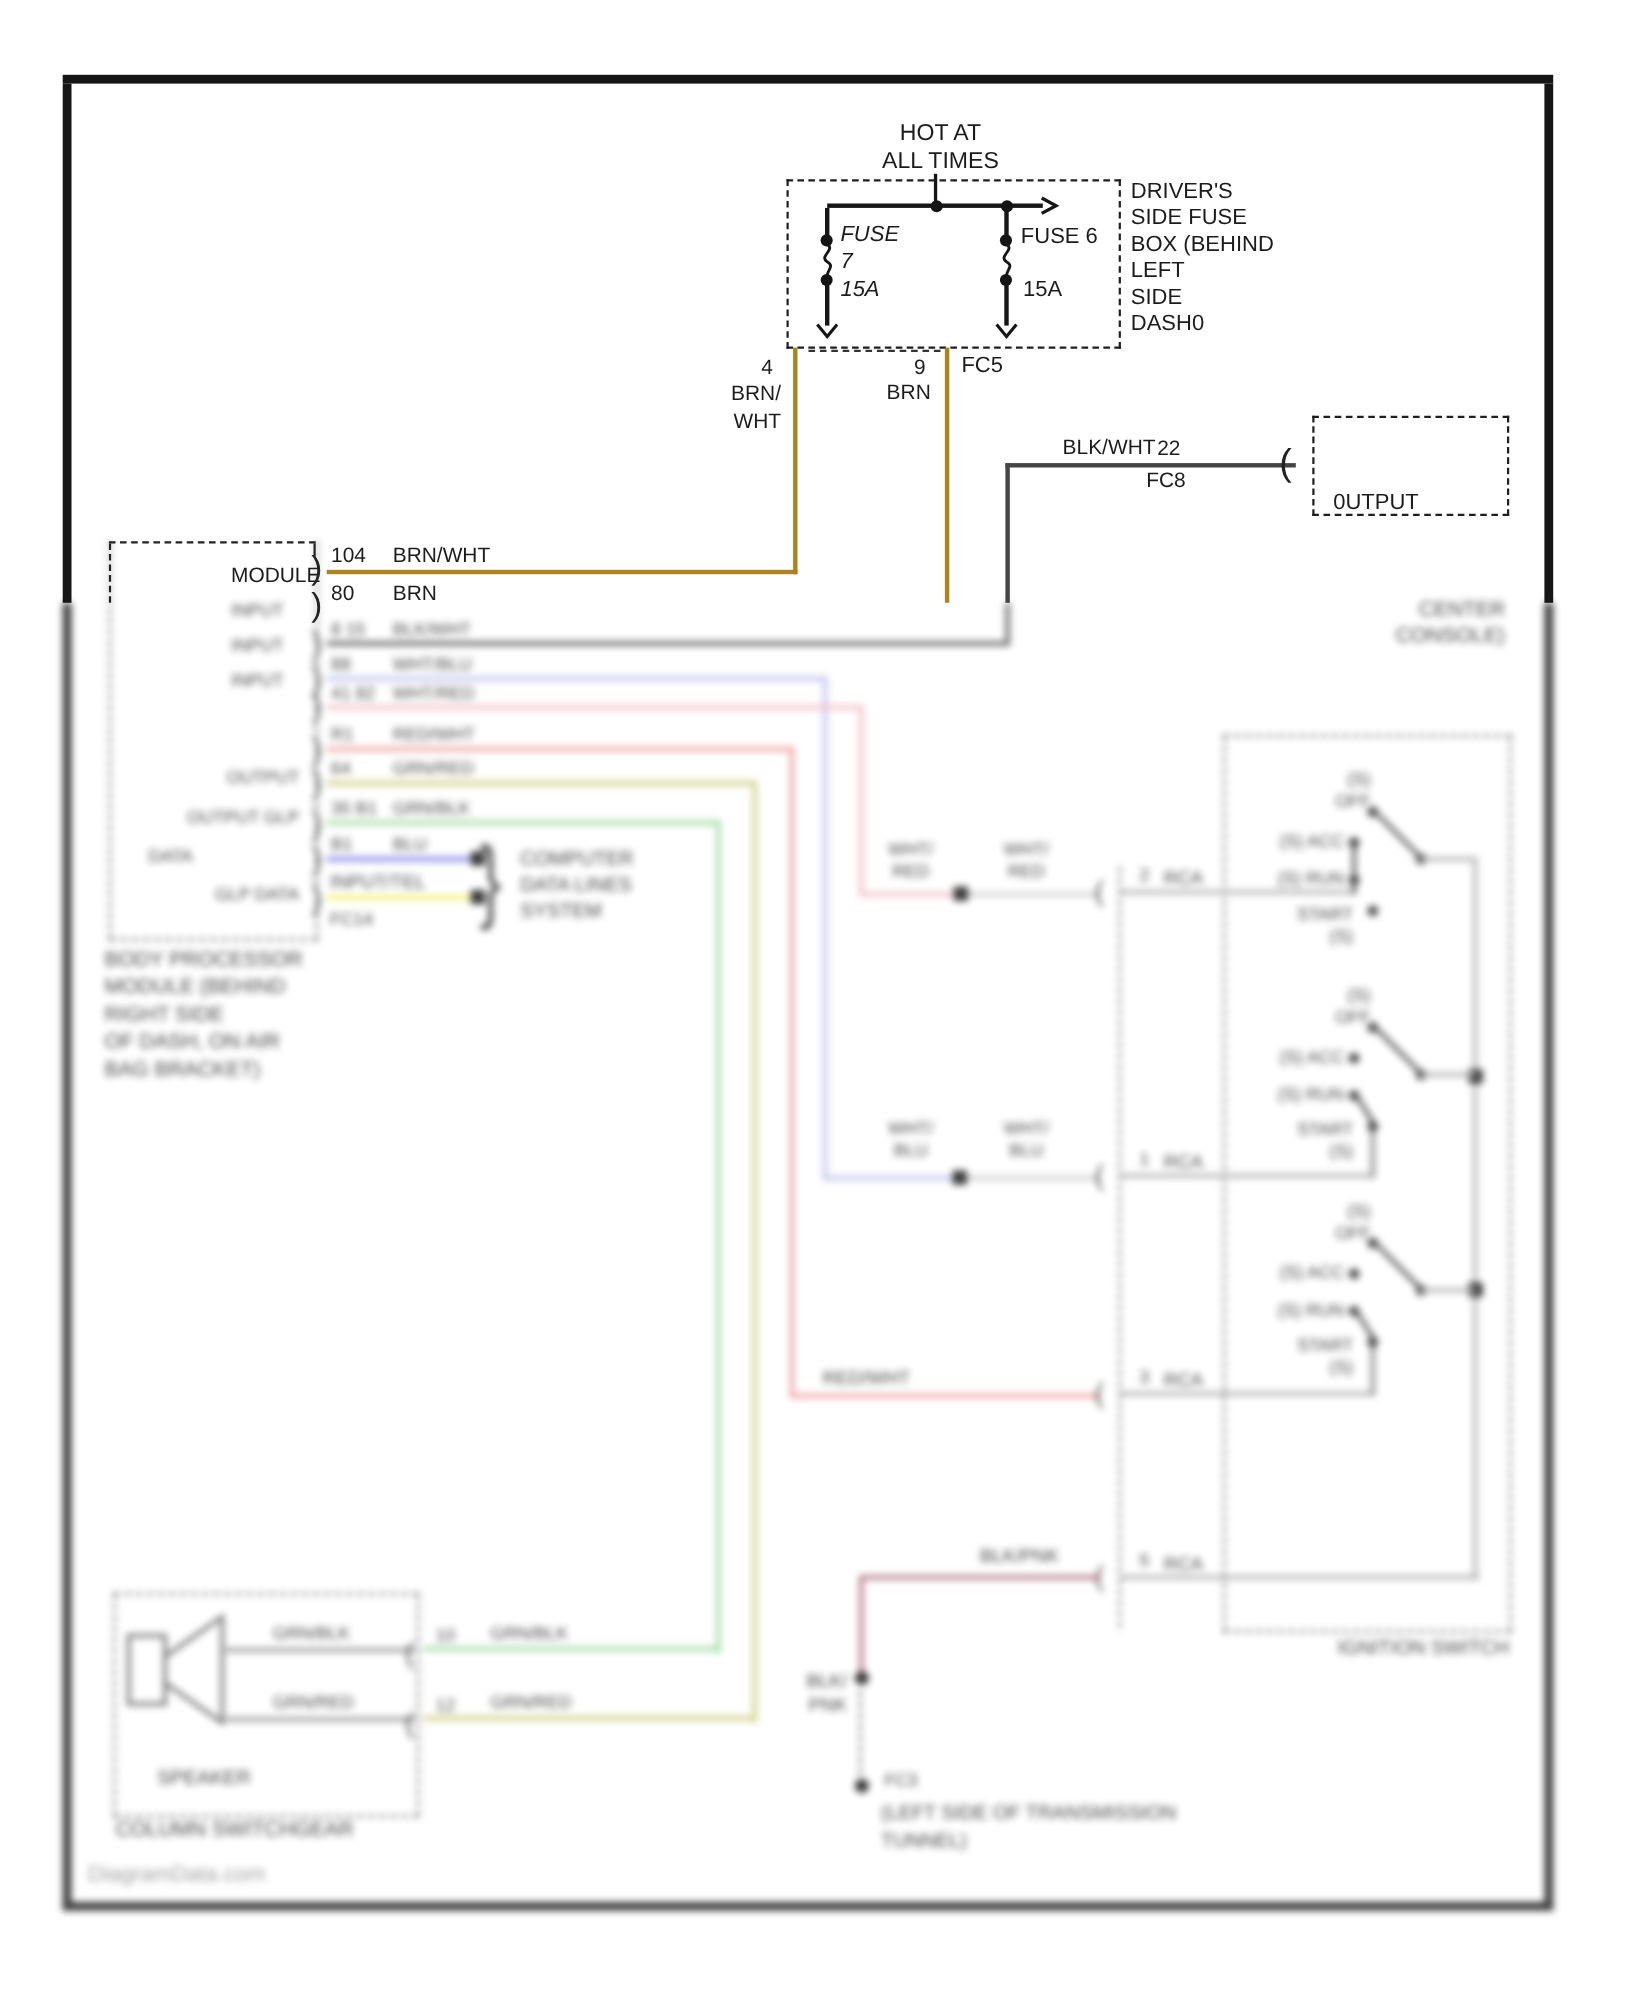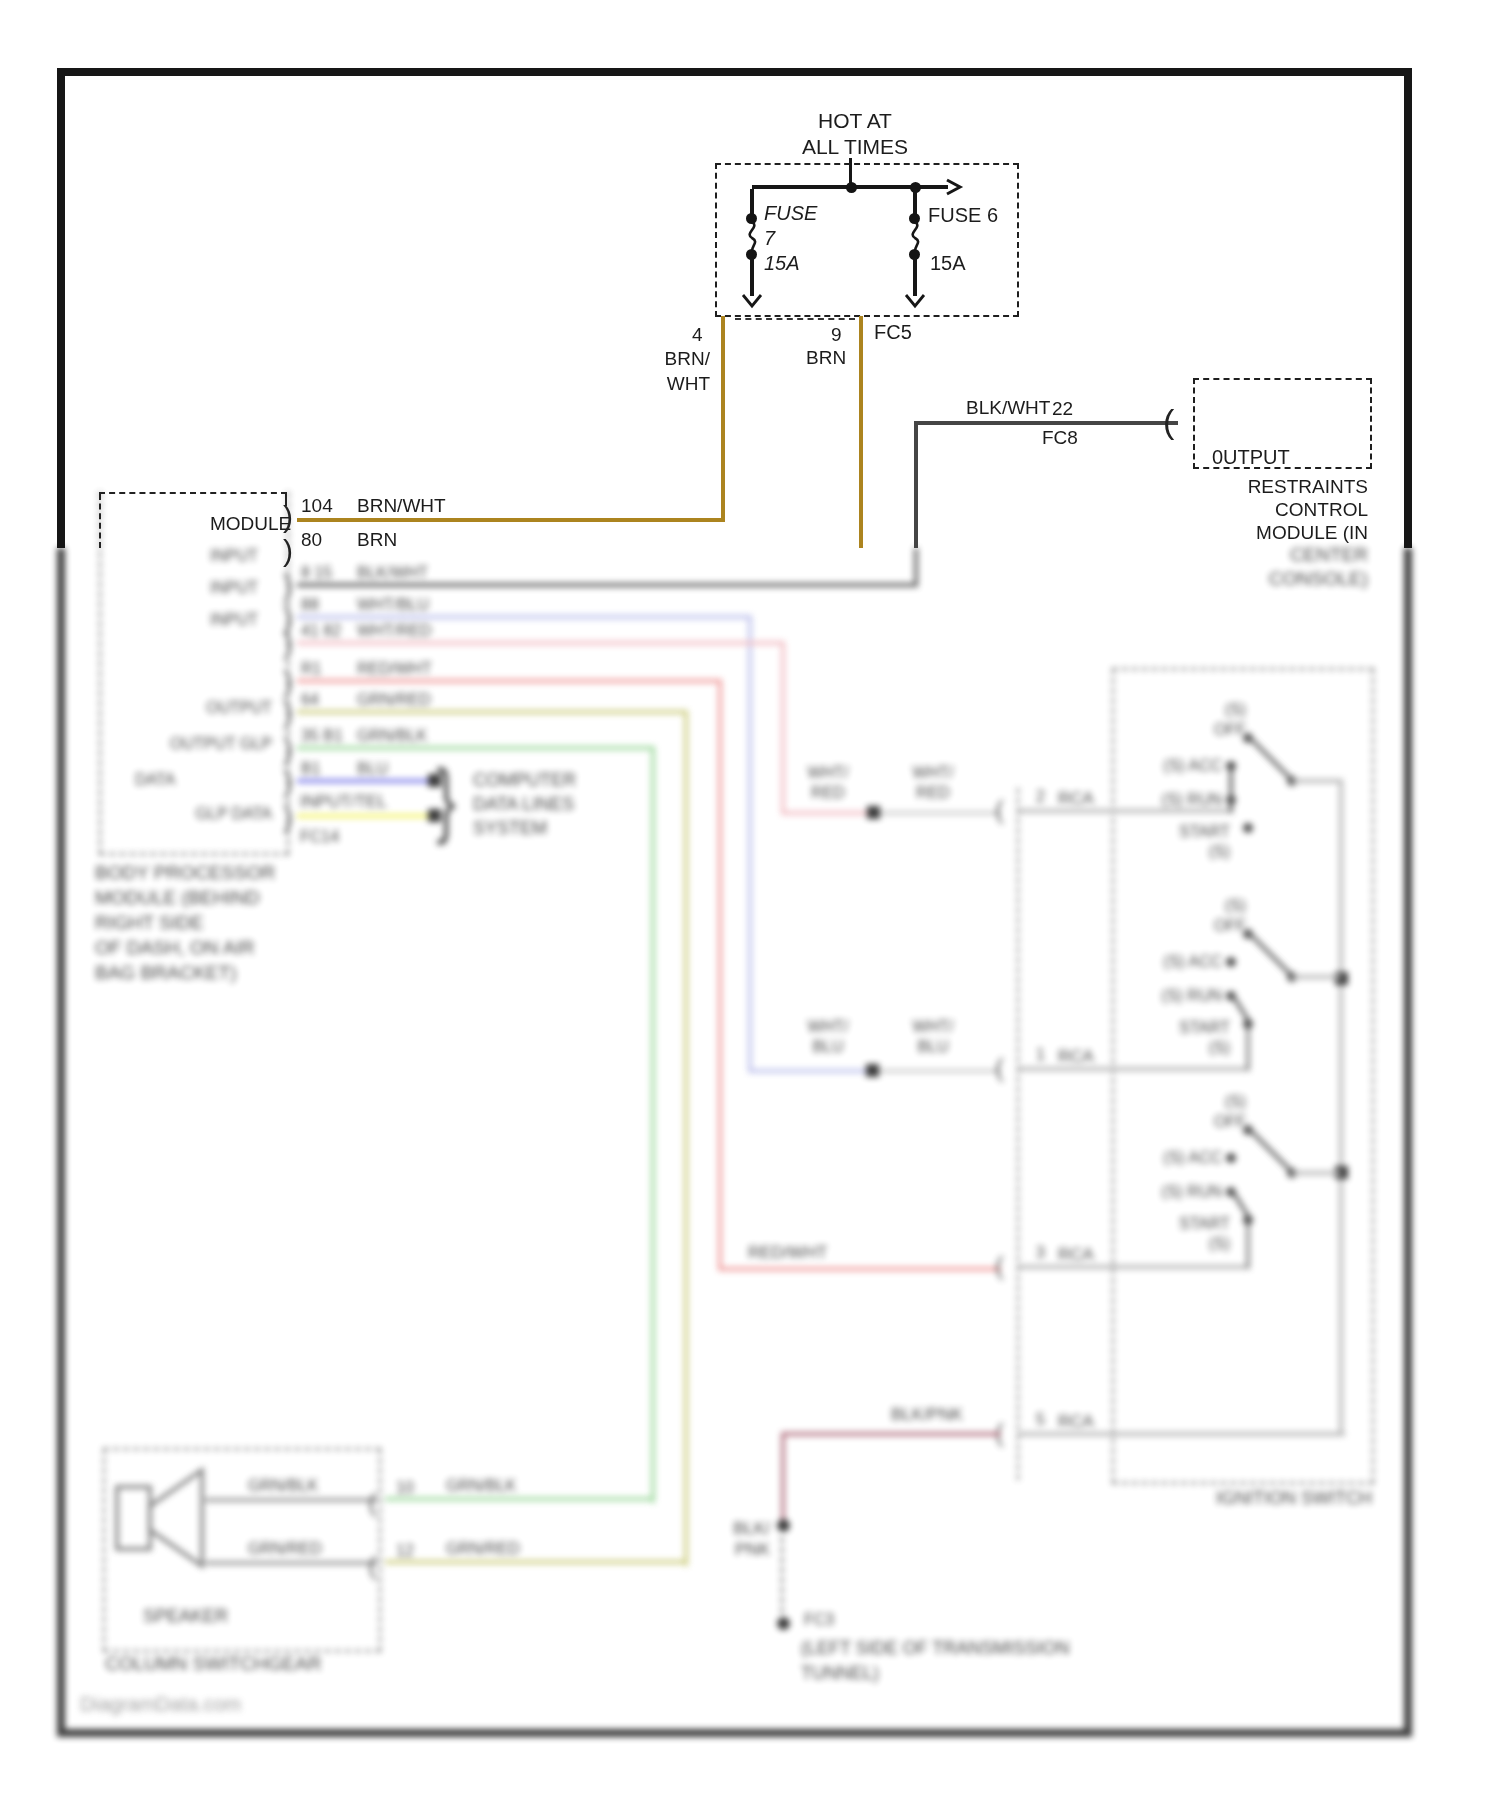--- a/index.html
+++ b/index.html
@@ -287,20 +287,26 @@
       <path d="M10 0 C18 5 2 11 10 16 C17 20 10 23 10 29" fill="none" stroke="#161616" stroke-width="2.6"></path>
     </svg>
     <div class="dot" style="left:909px;top:249px;"></div>
     <div class="vwire solid" style="left:913px;top:258px;height:38px;"></div>
     <svg class="abs" style="left:904px;top:293px;" width="22" height="16" viewBox="0 0 22 16">
       <path d="M2 2 L11 13 L20 2" fill="none" stroke="#161616" stroke-width="2.8"></path>
     </svg>
     <div class="lbl fs20" style="left:928px;top:203px;">FUSE 6</div>
     <div class="lbl fs20" style="left:930px;top:251px;">15A</div>
 
+    <div class="lbl fs20 pre" style="left:1028px;top:162px;line-height:24px;">DRIVER'S
+SIDE FUSE
+BOX (BEHIND
+LEFT
+SIDE
+DASH0</div>
 
     <div class="dashh" style="left:735px;top:318px;width:120px;"></div>
     <div class="lbl fs20" style="left:874px;top:320px;">FC5</div>
 
     <div class="lbl" style="left:692px;top:323px;">4</div>
     <div class="lbl rt pre" style="left:648px;top:346px;width:62px;line-height:25px;">BRN/
 WHT</div>
     <div class="lbl" style="left:831px;top:323px;">9</div>
     <div class="lbl" style="left:806px;top:346px;">BRN</div>
 
@@ -310,23 +316,20 @@
 
     <div class="wire" style="left:914px;top:421px;width:264px;background:var(--blkwht);"></div>
     <div class="vwire" style="left:914px;top:421px;height:127px;background:var(--blkwht);"></div>
     <div class="lbl" style="left:966px;top:396px;">BLK/WHT</div>
     <div class="lbl" style="left:1052px;top:397px;">22</div>
     <div class="lbl" style="left:1042px;top:426px;">FC8</div>
     <span class="paren" style="left:1163px;top:404px;font-size:34px;line-height:34px;color:#222;">(</span>
 
     <div class="dashbox" style="left:1193px;top:378px;width:175px;height:87px;border-width:2px;"></div>
     <div class="lbl fs20" style="left:1212px;top:409px;margin-top:36px;">0UTPUT</div>
-    <div class="lbl rt pre" style="left:1188px;top:475px;width:180px;line-height:23px;">RESTRAINTS
-CONTROL
-MODULE (IN</div>
 
     <div class="dashh" style="left:99px;top:492px;width:188px;border-color:#222;"></div>
     <div class="dashv" style="left:99px;top:494px;height:54px;border-color:#222;"></div>
     <div class="dashv" style="left:285px;top:494px;height:12px;border-color:#222;"></div>
     <div class="lbl" style="left:210px;top:512px;">MODULE</div>
 
     <span class="paren" style="left:283px;top:502px;color:#222;">)</span>
     <div class="lbl" style="left:301px;top:494px;">104</div>
     <div class="lbl" style="left:357px;top:494px;">BRN/WHT</div>
 

